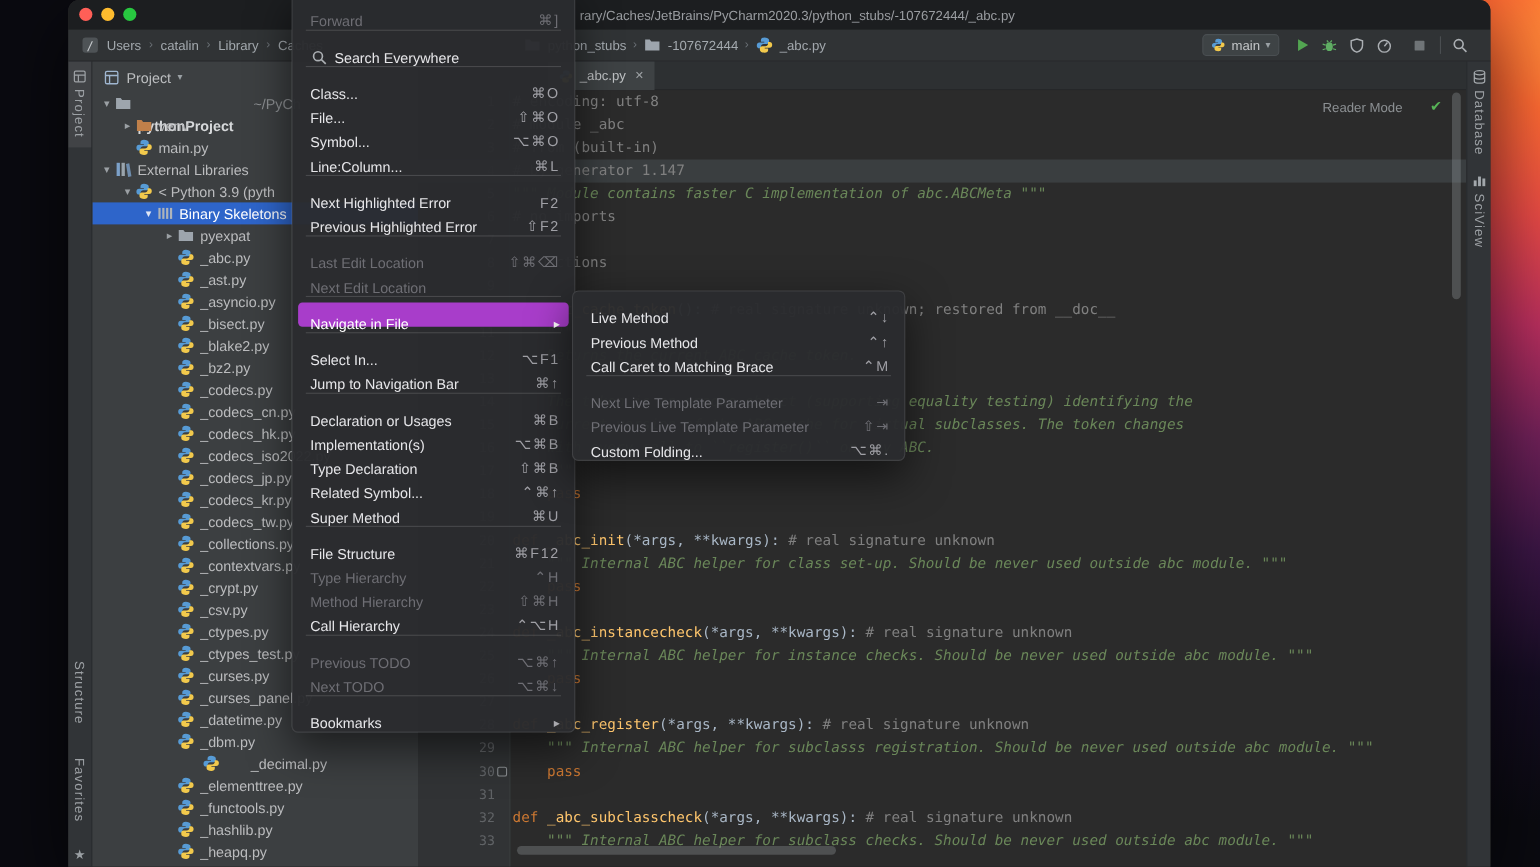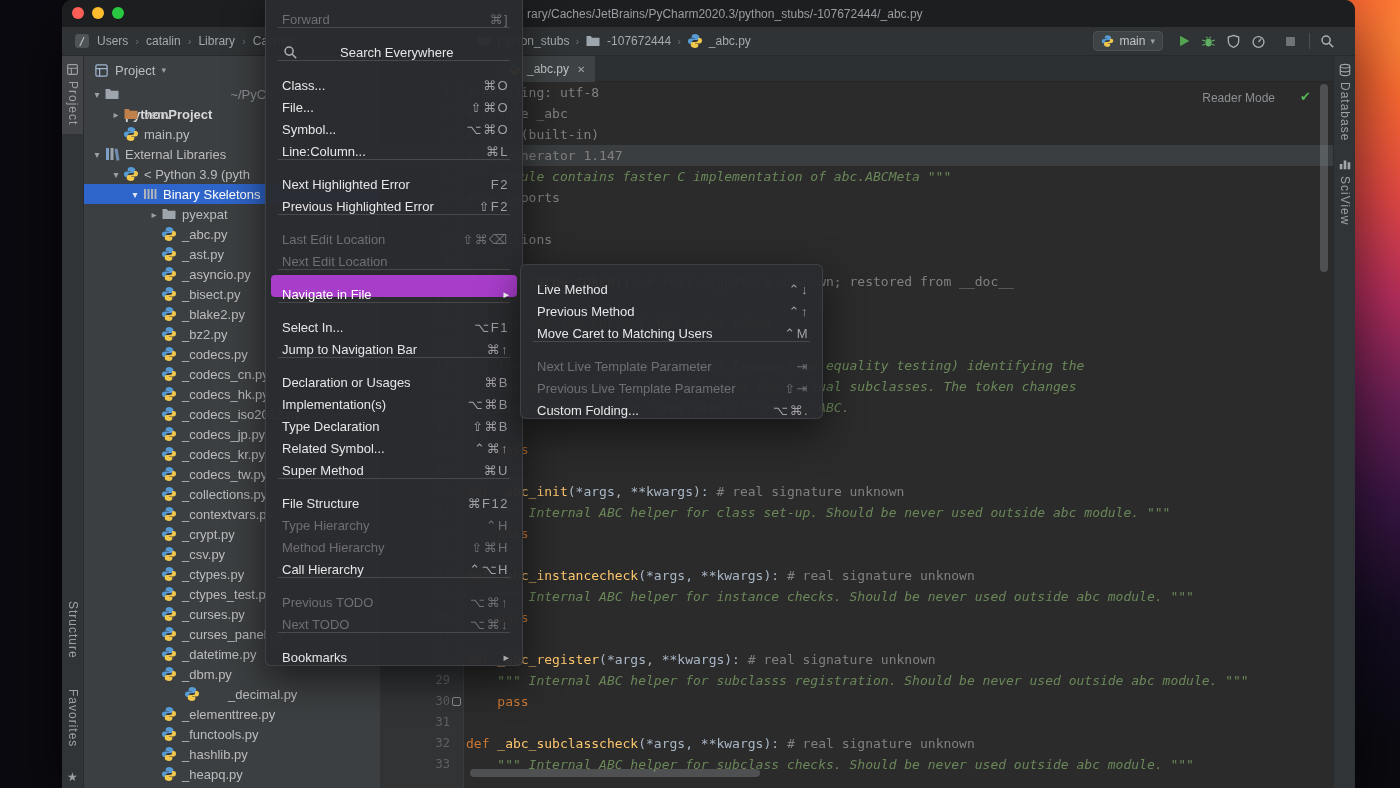--- a/index.html
+++ b/index.html
@@ -75,21 +75,21 @@
   .reader-mode{position:absolute;top:9px;right:58px;font-size:12px;color:#8c9093;}
   .insp-check{position:absolute;top:7px;right:22px;font-size:13px;color:var(--ok);}
   .vthumb{position:absolute;right:5px;top:2px;width:8px;height:188px;background:rgba(170,175,180,.28);border-radius:4px;}
   .hthumb{position:absolute;left:90px;bottom:11px;width:290px;height:8px;background:rgba(170,175,180,.28);border-radius:4px;}
   
   .menu{position:absolute;background:rgba(42,43,46,.97);border:1px solid rgba(255,255,255,.1);
     border-radius:6px;box-shadow:0 14px 38px rgba(0,0,0,.55);padding:5px 0;z-index:100;
     font-size:13px;color:#e6e6e9;}
   #nav-menu{left:265px;top:-6px;width:258px;}
   #nav-submenu{left:520px;top:264px;width:303px;}
-  .mi{display:flex;align-items:center;height:22px;padding:16px 8px 0 11px;margin:0 5px;border-radius:4px;white-space:nowrap;gap:36px;}
+  .mi{display:flex;align-items:center;height:22px;padding:16px 8px 0 11px;margin:0 5px;border-radius:4px;white-space:nowrap;}
   .mi .mic{width:16px;margin-right:6px;display:inline-flex;}
   .mi .sc{margin-left:auto;color:#a0a0a6;letter-spacing:1.5px;}
   .mi .arrow{margin-left:auto;font-size:11px;color:#a8a8ad;}
   .mi.dis{color:#6e6e74;} .mi.dis .sc{color:#6e6e74;}
   .mi.hi{background:var(--accent);color:#fff;} .mi.hi .sc,.mi.hi .arrow{color:#fff;}
   .msep{height:1px;background:rgba(255,255,255,.14);margin:5px 12px;}
 </style>
 </head>
 <body>
 
@@ -797,21 +797,21 @@
 <div class="menu" id="nav-submenu">
     <div class="mi">
       <span class="lab">Live Method</span>
       <span class="sc">⌃↓</span>
     </div>
     <div class="mi">
       <span class="lab">Previous Method</span>
       <span class="sc">⌃↑</span>
     </div>
     <div class="mi">
-      <span class="lab">Move Caret to Matching Users</span>
+      <span class="lab">Call Caret to Matching Brace</span>
       <span class="sc">⌃M</span>
     </div>
     <div class="msep"></div>
     <div class="mi dis">
       <span class="lab">Next Live Template Parameter</span>
       <span class="sc">⇥</span>
     </div>
     <div class="mi dis">
       <span class="lab">Previous Live Template Parameter</span>
       <span class="sc">⇧⇥</span>

